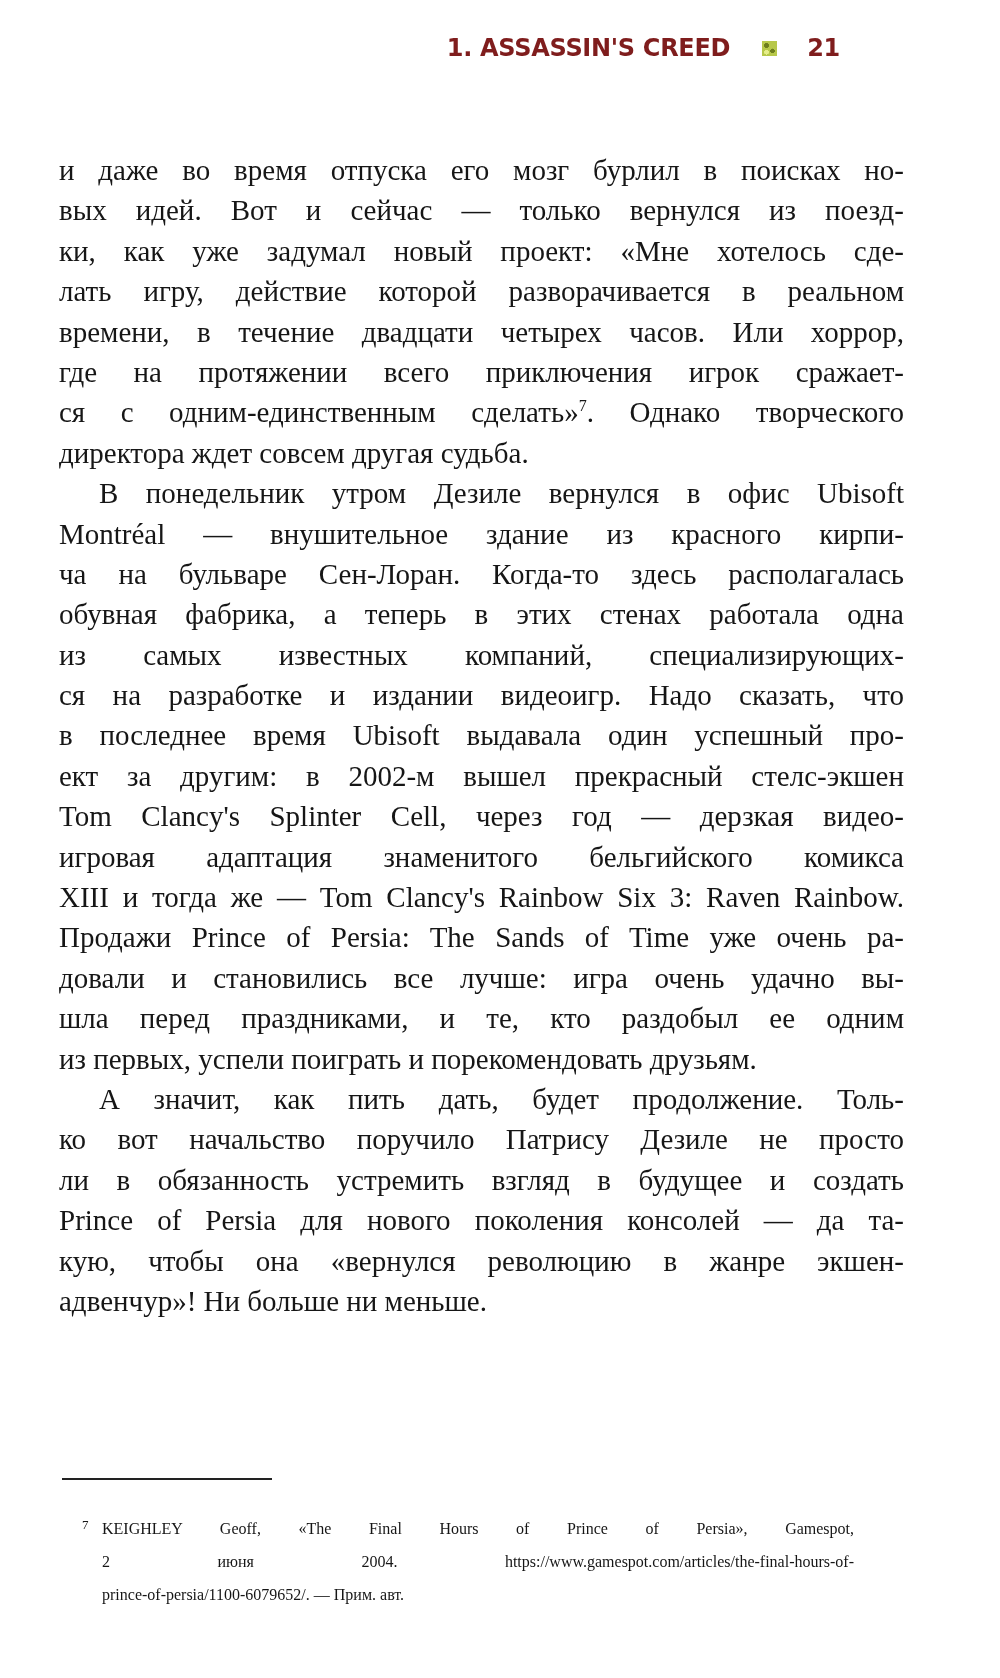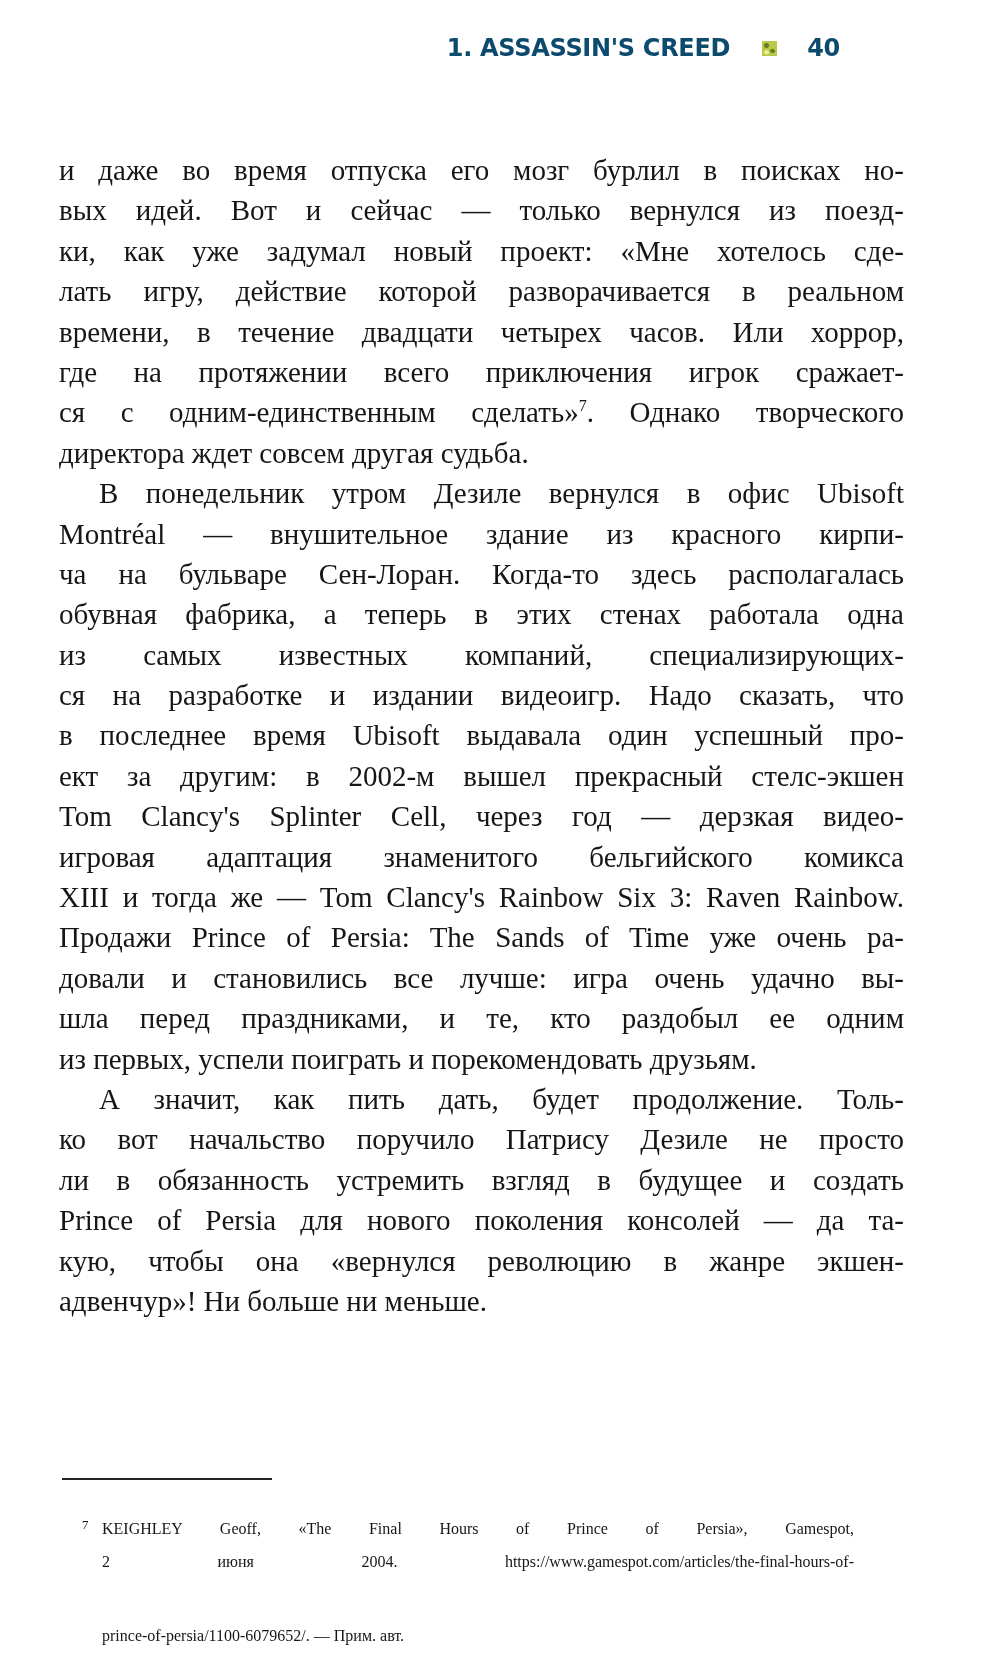--- a/index.html
+++ b/index.html
@@ -14,21 +14,21 @@
   .running-head {
     position: absolute;
     top: 34px;
     right: 160px;
     display: flex;
     align-items: center;
     font-family: "DejaVu Sans", "Liberation Sans", sans-serif;
     font-weight: bold;
     font-size: 24px;
     letter-spacing: -0.3px;
-    color: #0c4a6e;
+    color: #7f1d1d;
   }
   .running-head .ornament {
     display: inline-block;
     width: 15px;
     height: 15px;
     margin: 0 30px 0 32px;
     background: #b7c84a;
     background-image: radial-gradient(circle at 30% 30%, #6e7e1e 15%, transparent 16%),
                       radial-gradient(circle at 70% 65%, #6e7e1e 15%, transparent 16%),
                       radial-gradient(circle at 30% 75%, #e6ee8a 15%, transparent 16%);
@@ -68,36 +68,36 @@
   }
   .fn-line {
     display: block;
     height: 33px;
     line-height: 33px;
     font-size: 16px;
     text-align: justify;
     text-align-last: justify;
     white-space: nowrap;
   }
-  .fn-line.last { text-align-last: left; margin-top: 41px; }
+  .fn-line.last { text-align-last: left; }
   .fn-mark {
     position: absolute;
     left: -20px;
     top: 0;
     font-size: 13px;
     line-height: 26px;
   }
 </style>
 </head>
 <body>
 
 <div class="running-head">
   <span>1. ASSASSIN'S CREED</span>
   <span class="ornament"></span>
-  <span>40</span>
+  <span>21</span>
 </div>
 
 <div class="body-text">
   <span class="line">и даже во время отпуска его мозг бурлил в поисках но-</span>
   <span class="line">вых идей. Вот и сейчас — только вернулся из поезд-</span>
   <span class="line">ки, как уже задумал новый проект: «Мне хотелось сде-</span>
   <span class="line">лать игру, действие которой разворачивается в реальном</span>
   <span class="line">времени, в течение двадцати четырех часов. Или хоррор,</span>
   <span class="line">где на протяжении всего приключения игрок сражает-</span>
   <span class="line"><span>ся с одним-единственным сделать»</span><sup>7</sup><span>. Однако творческого</span></span>

